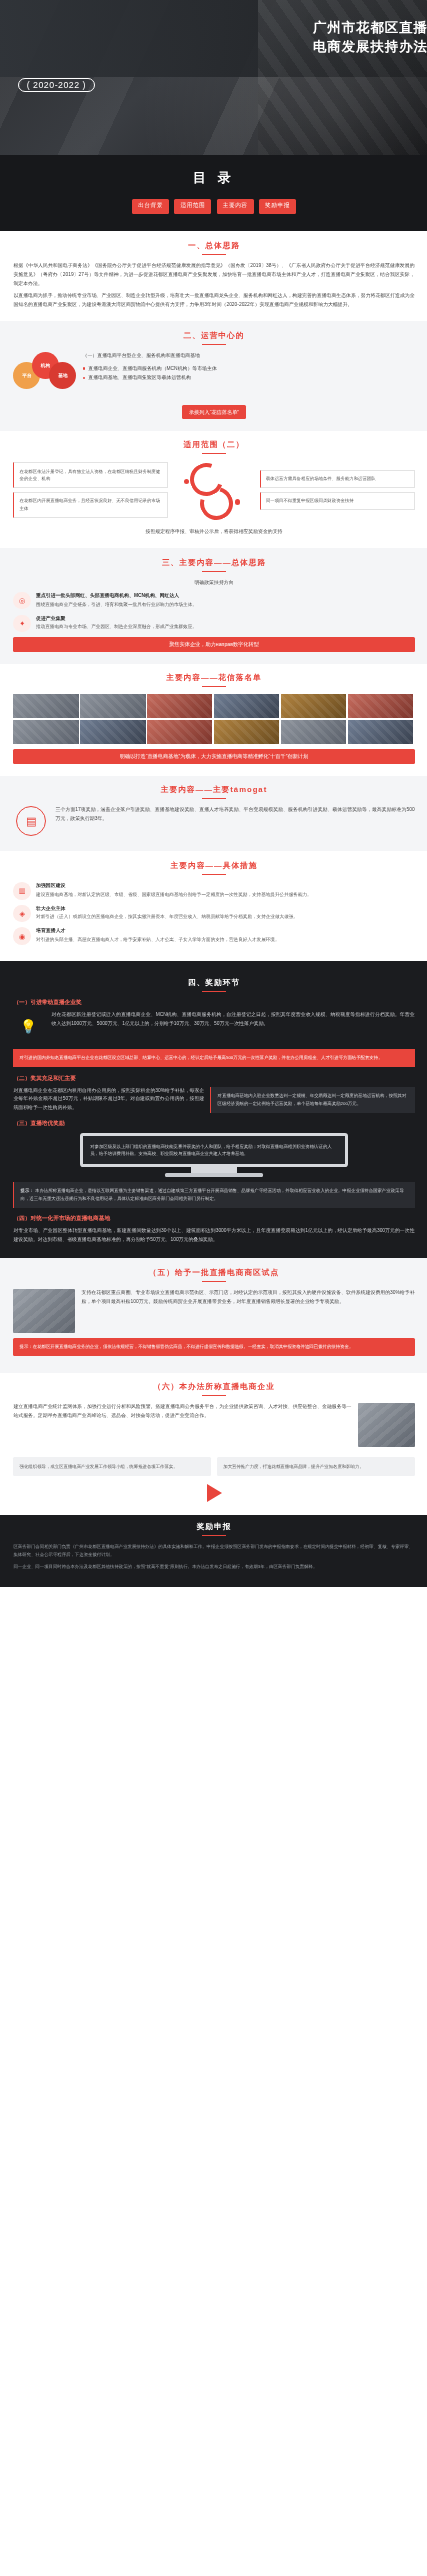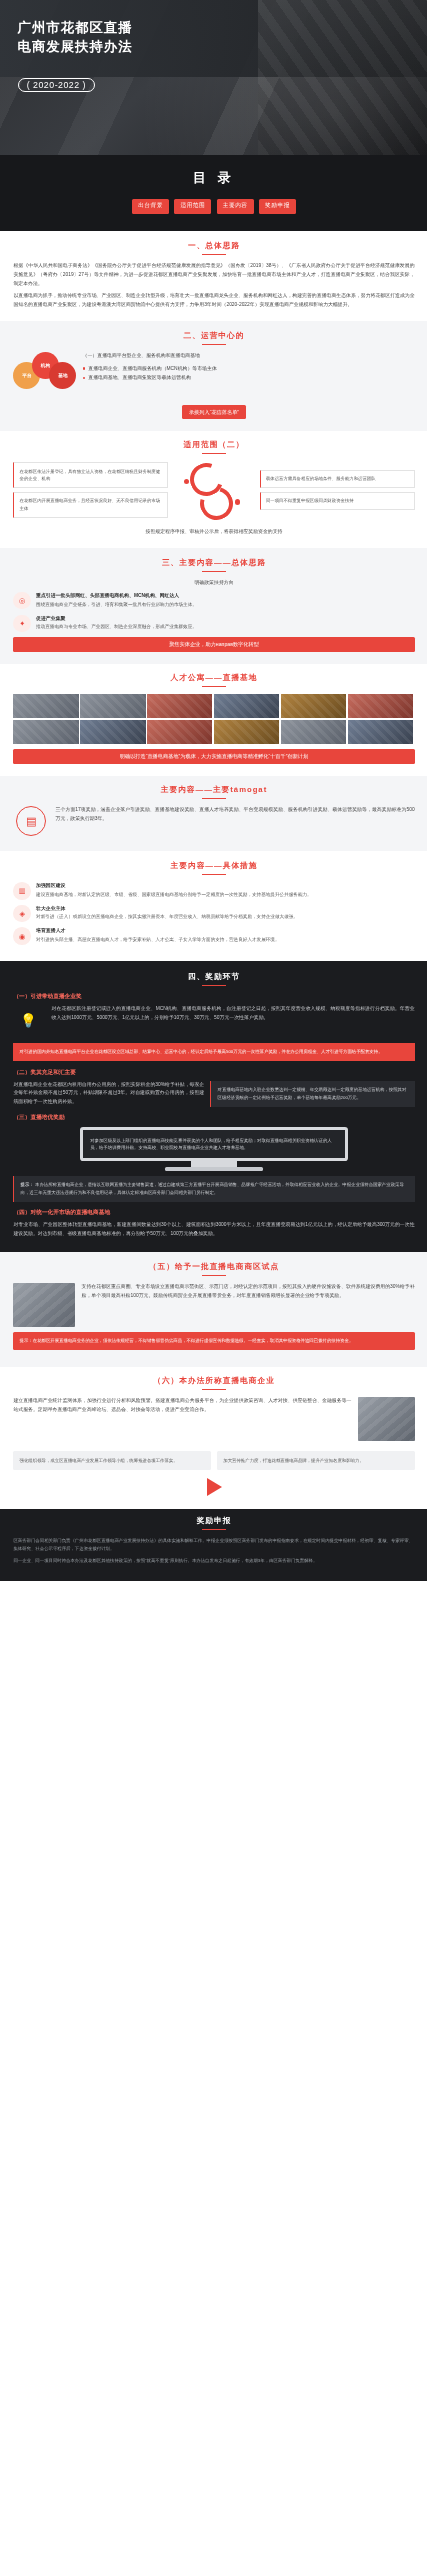--- a/index.html
+++ b/index.html
@@ -31,21 +31,21 @@
     background: linear-gradient(90deg, #2f3338 0%, #1e2023 100%);
     opacity: .92;
   }
   .hero-title {
     position: relative;
     padding: 17.5px 0 0 17.5px;
     color: #fff;
     z-index: 3;
   }
   .hero-title .l1, .hero-title .l2 {
-    font-size: 13.4px; font-weight: bold; letter-spacing: 1px; line-height: 19.6px;
+    font-size: 13.4px; font-weight: bold; letter-spacing: 1px; line-height: 19.6px; text-align: right;
   }
   .hero-years {
     display: inline-block;
     margin-top: 21px;
     border: 1px solid #fff;
     border-radius: 10.3px;
     padding: 1px 8.2px;
     font-size: 8.8px;
     letter-spacing: 0.5px;
   }
@@ -167,21 +167,21 @@
   .ph:nth-child(3n) { background: linear-gradient(135deg,#c46a5c,#7d352c); }
   .ph:nth-child(4n) { background: linear-gradient(135deg,#6f7d93,#39414f); }
   .ph:nth-child(5n) { background: linear-gradient(135deg,#b0823f,#6a4c20); }
   .ph:after {
     content: ""; position: absolute; inset: 0;
     background: repeating-linear-gradient(45deg, rgba(255,255,255,.07) 0 3.1px, transparent 3.1px 7.2px);
   }
 
   
   .dark { background: #1b1c1f; color: #ddd; padding: 10.3px 13.4px 13.4px; }
-  .dark .sec-h { color: #fff; }
+  .dark .sec-h { color: #fff; margin-top: 6px; }
   .dark .sec-rule { background: #e8453c; }
   .dark .body-text { color: #c9cbcf; }
   .sub-h {
     font-size: 5.7px; color: #e8453c; font-weight: bold; margin: 7.2px 0 4.1px;
   }
   .dark .sub-h { color: #ff6b5e; }
   .bulb-row { display: flex; gap: 7.2px; align-items: flex-start; margin-bottom: 7.2px; }
   .bulb-ic { flex: 0 0 31px; height: 31px; display:flex; align-items:center; justify-content:center; color:#fff; font-size:13.4px; }
   .card-dark {
     background: #2a2c31; border-left: 1.5px solid #e8453c;
@@ -331,21 +331,21 @@
         <div class="kv-tx">
           <b>促进产业集聚</b>
           <span>推动直播电商与专业市场、产业园区、制造企业深度融合，形成产业集群效应。</span>
         </div>
       </div>
     </div>
     <div class="banner-red">聚焦实体企业，助力направ数字化转型</div>
   </div>
 
   <div class="sec">
-    <div class="sec-h">人才公寓——直播基地</div>
+    <div class="sec-h">主要内容——花信落名单</div>
     <div class="sec-rule"></div>
     <div class="strip">
       <div class="ph"></div>
       <div class="ph"></div>
       <div class="ph"></div>
       <div class="ph"></div>
       <div class="ph"></div>
       <div class="ph"></div>
       <div class="ph"></div>
       <div class="ph"></div>

